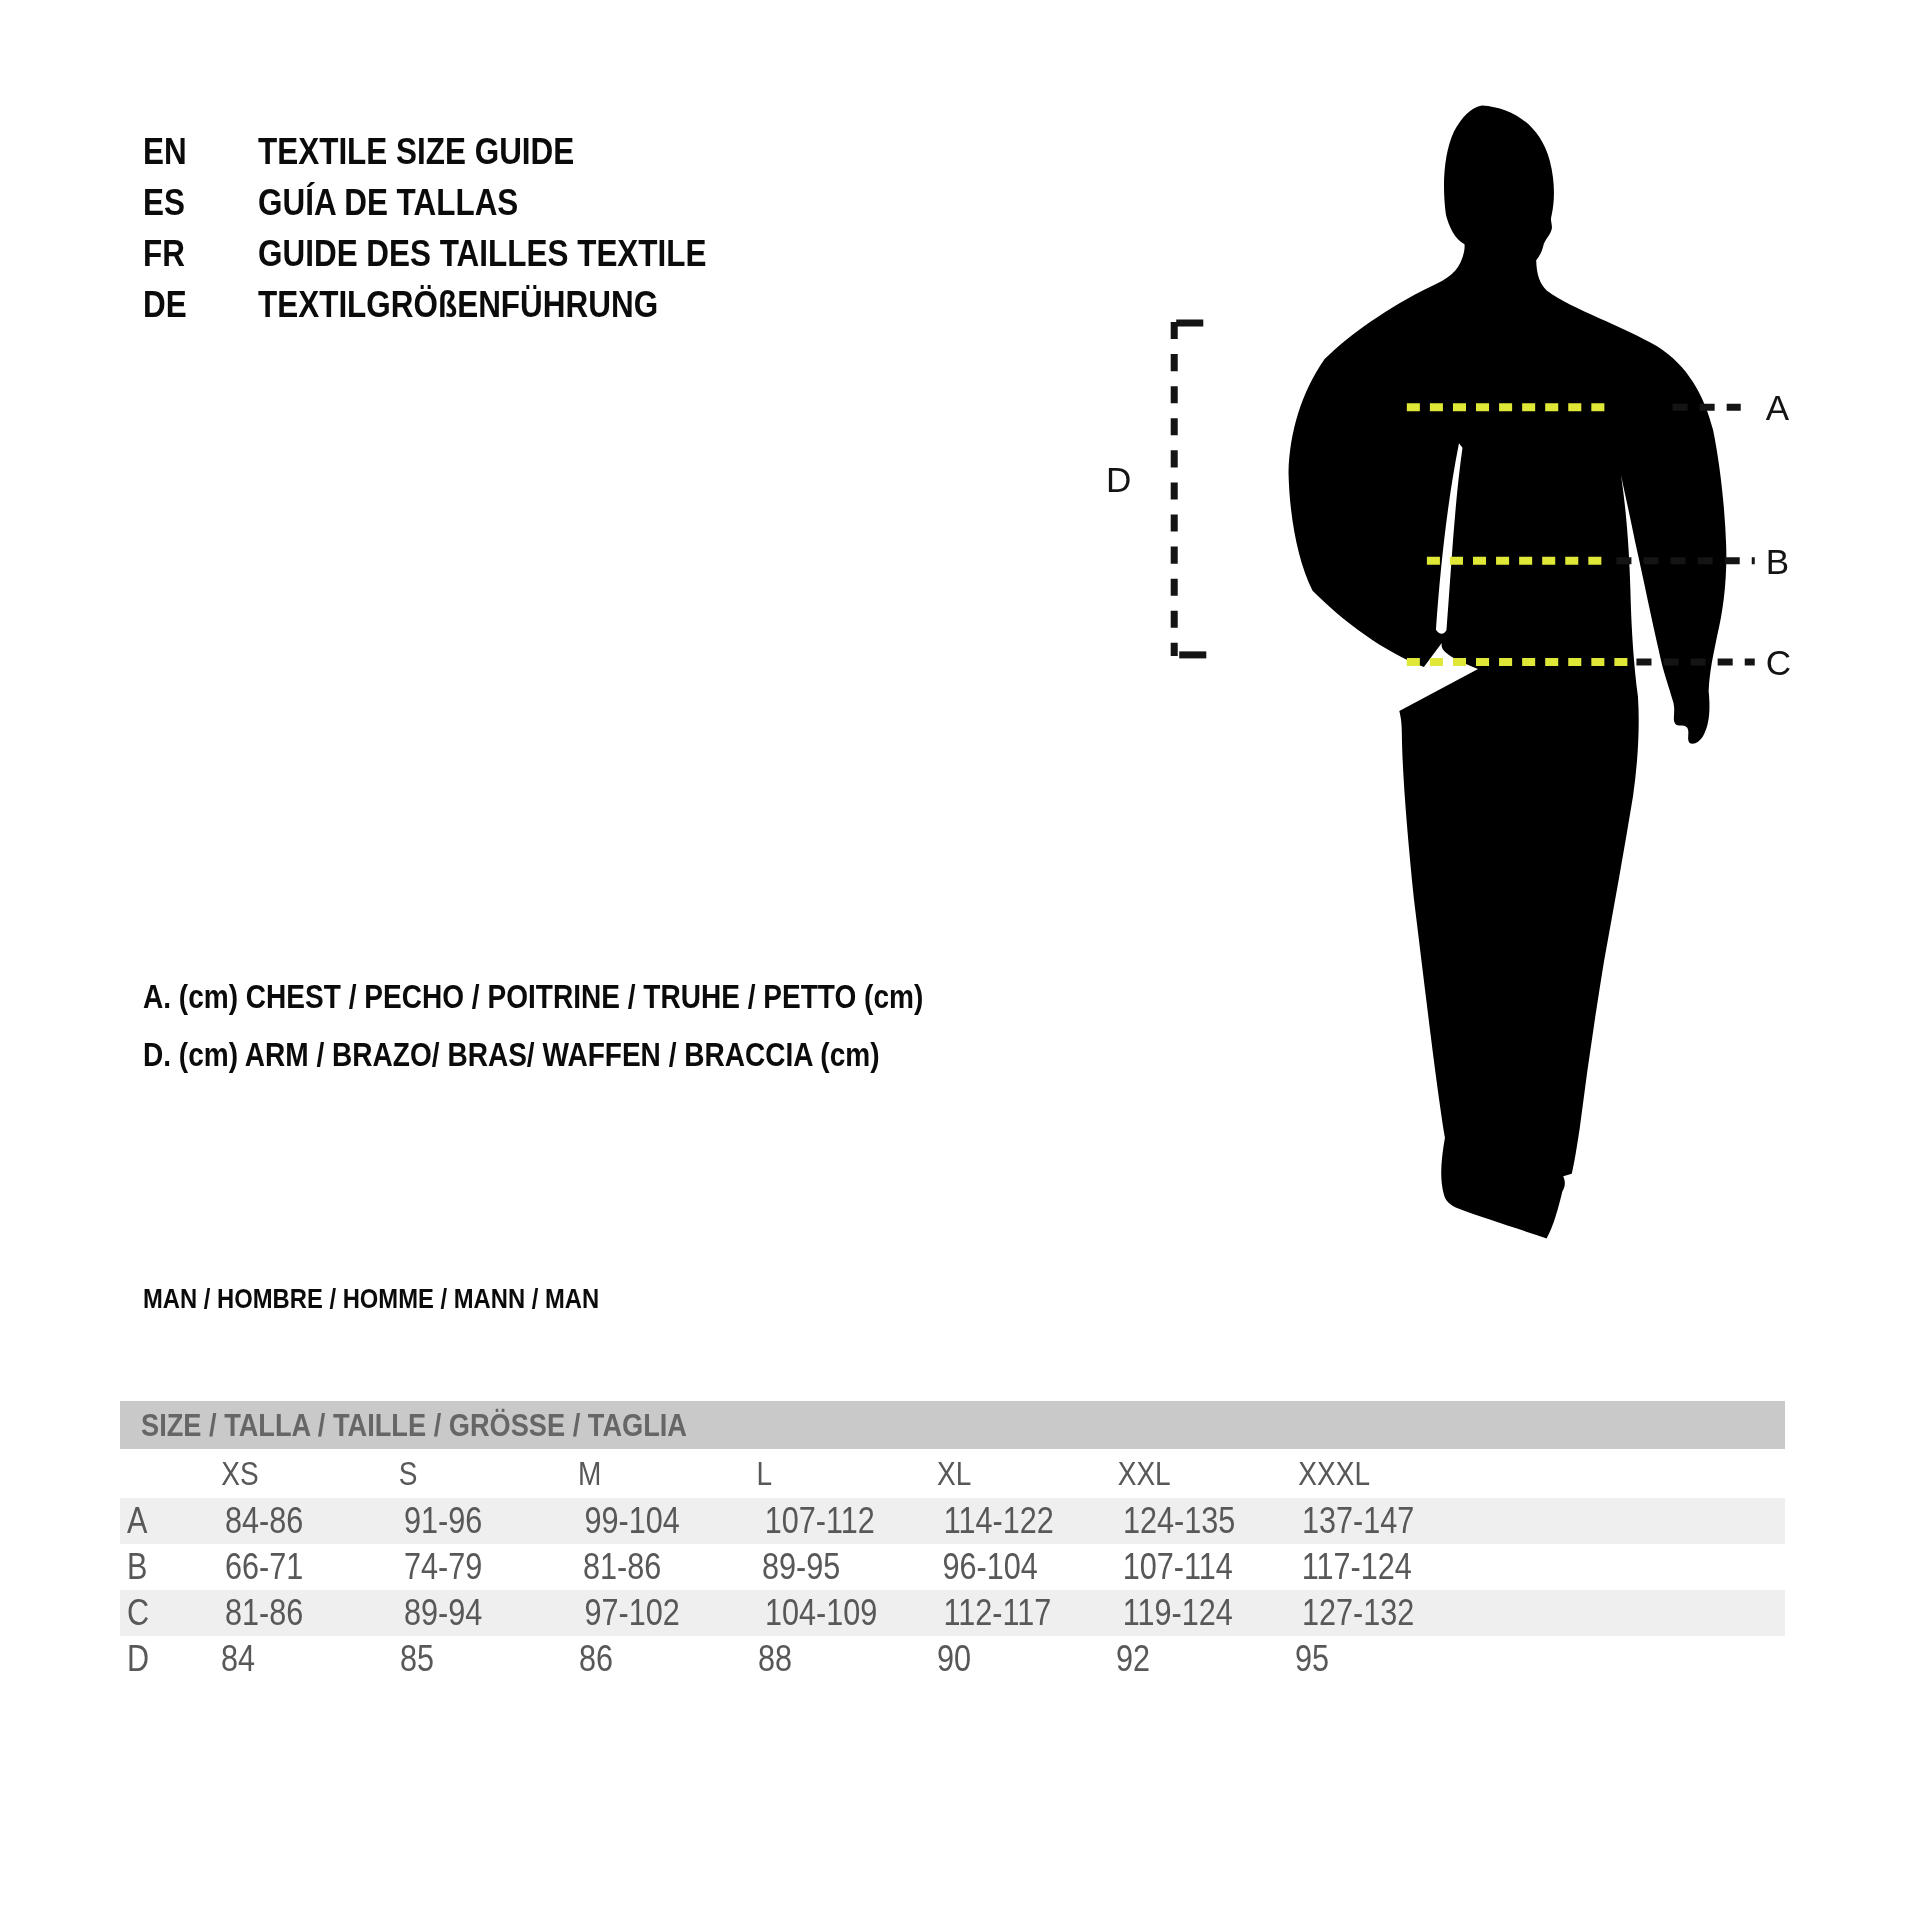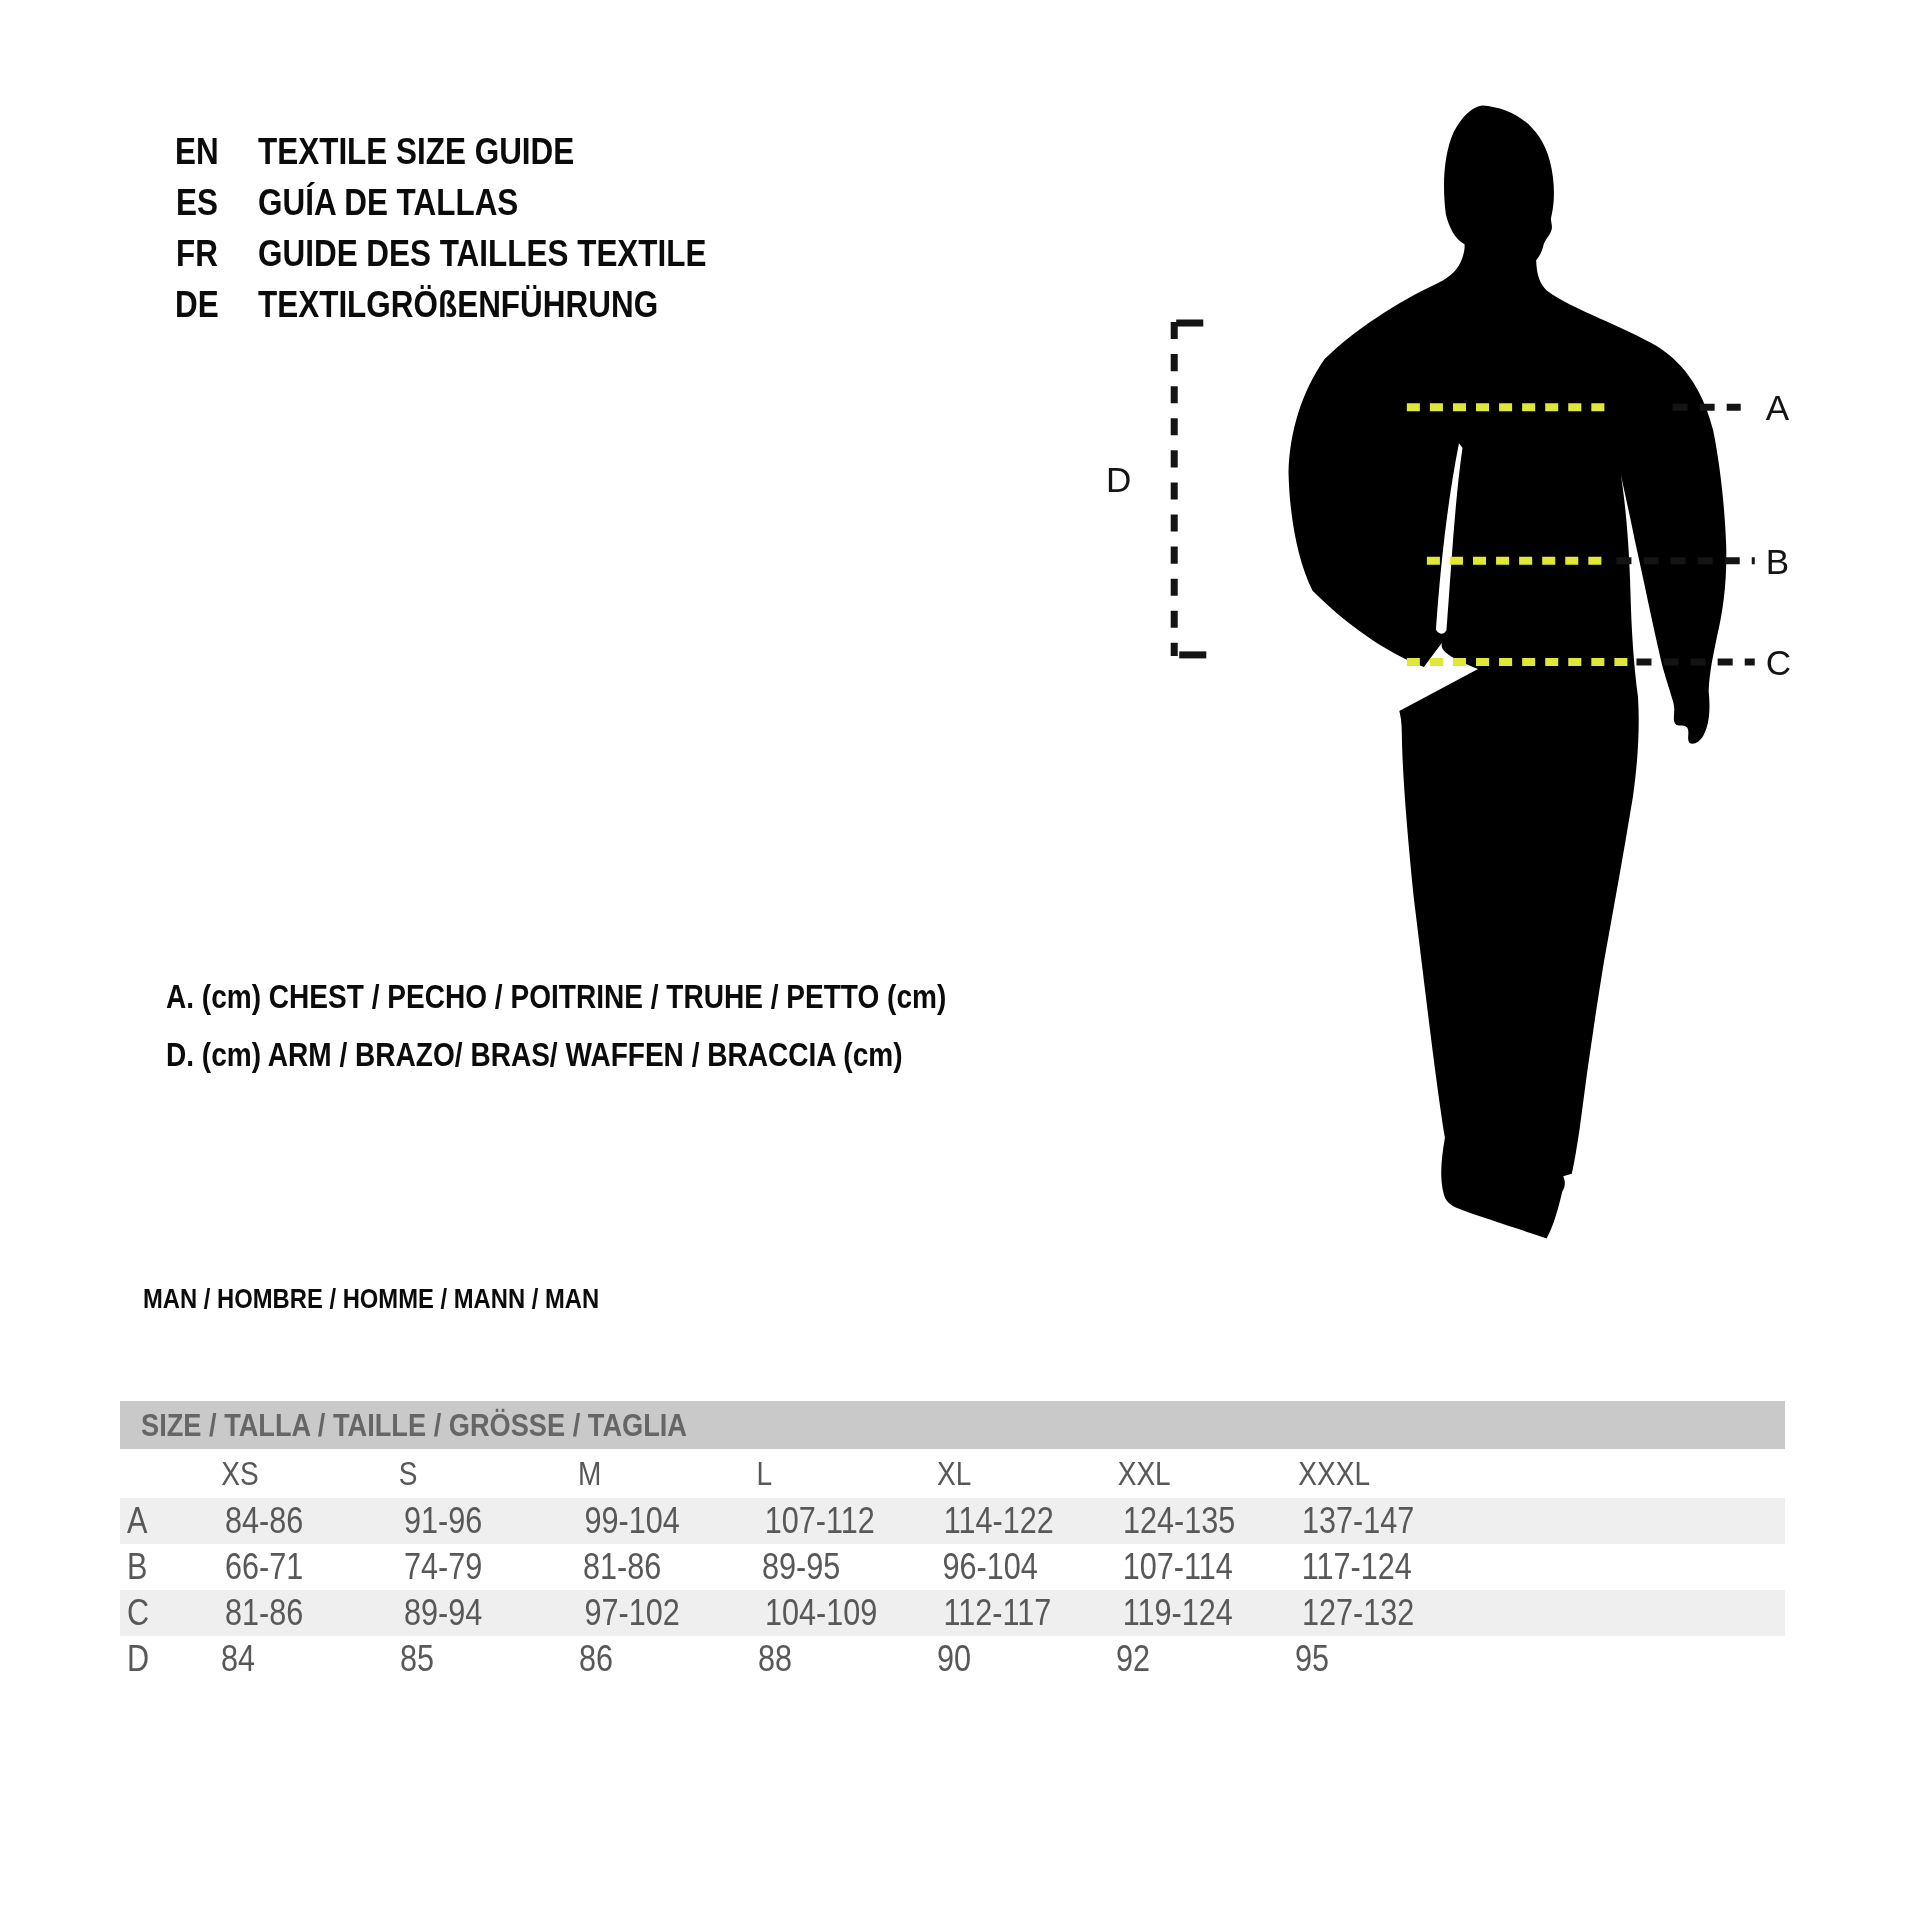--- a/index.html
+++ b/index.html
@@ -7,25 +7,25 @@
     width:1926px;height:1926px;position:relative;background:#ffffff;
     font-family:"Liberation Sans","DejaVu Sans",sans-serif;color:#0b0b0b;
     overflow:hidden;
   }
   .abs{position:absolute;}
   .cond{display:inline-block;transform:scaleX(0.85);transform-origin:0 50%;white-space:nowrap;}
   .cond-c{display:inline-block;transform:scaleX(0.85);transform-origin:50% 50%;white-space:nowrap;}
 
   
   .lang-block{left:143px;top:126px;display:flex;flex-direction:column;}
-  .lang-row{display:flex;align-items:center;height:51px;font-size:37px;font-weight:700;letter-spacing:0px;text-align:center;}
+  .lang-row{display:flex;align-items:center;height:51px;font-size:37px;font-weight:700;letter-spacing:0px;}
   .lang-code{width:115px;flex:0 0 115px;}
 
   
-  .legend-block{left:143px;top:968px;display:flex;flex-direction:column;margin-left:23px;}
+  .legend-block{left:143px;top:968px;display:flex;flex-direction:column;}
   .legend-row{display:flex;align-items:center;height:58px;font-size:33px;font-weight:700;}
 
   
   .section-title{left:143px;top:1274px;height:50px;display:flex;align-items:center;font-size:28px;font-weight:700;}
 
   
   .size-table{left:120px;top:1359px;width:1665px;}
   .st-header{height:48px;background:#c9c9c9;display:flex;align-items:center;
              padding-left:21px;box-sizing:border-box;font-size:32px;font-weight:700;color:#666666;margin-top:42px;}
   .st-grid-row{display:grid;grid-template-columns:98px repeat(7,179px) 1fr;align-items:center;}

